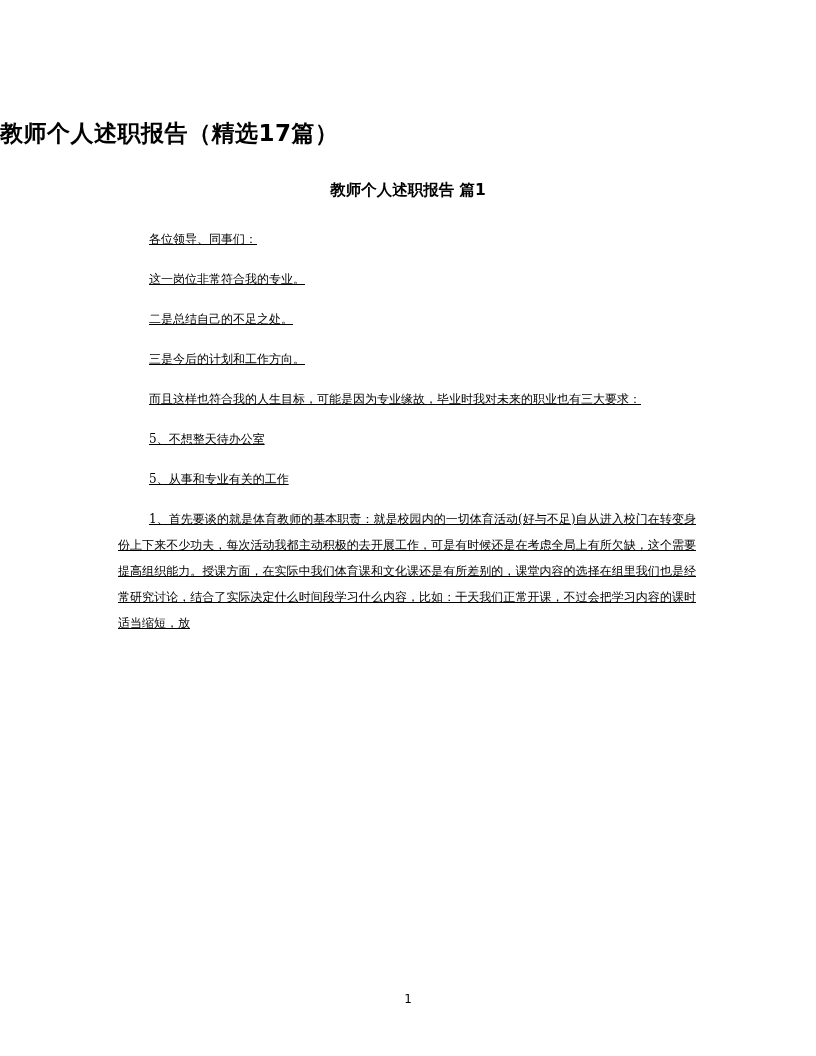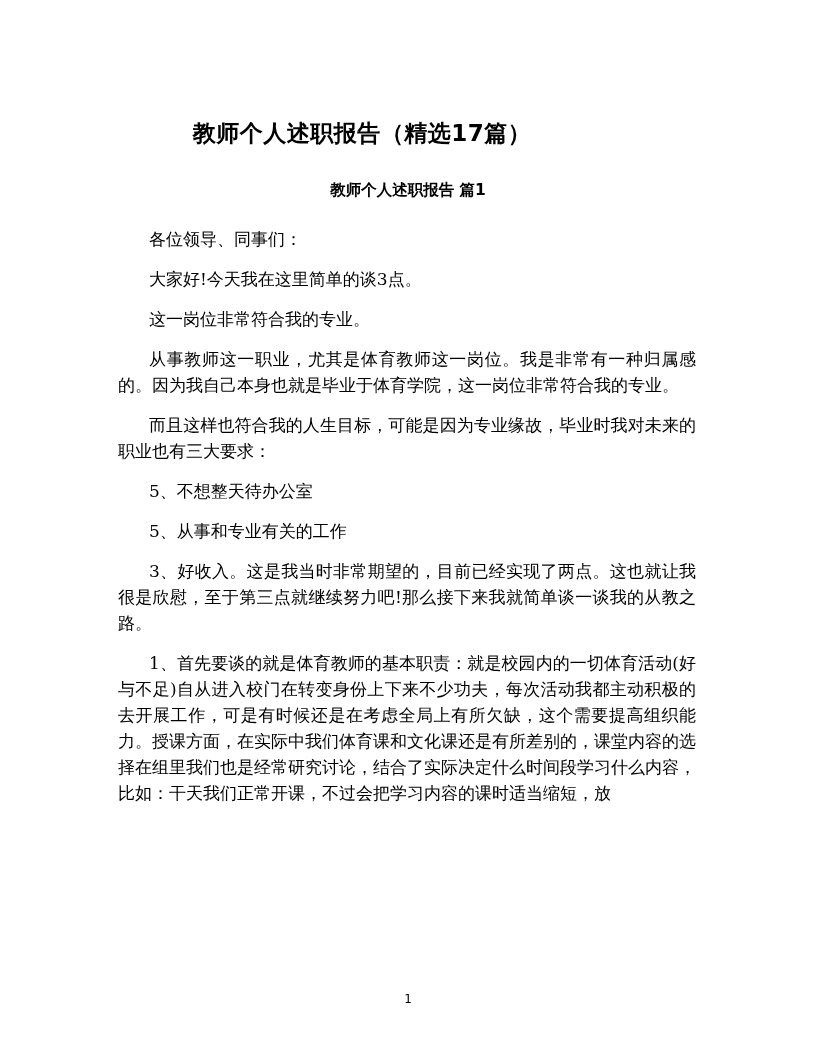--- a/index.html
+++ b/index.html
@@ -3,51 +3,50 @@
 <meta charset="utf-8">
 <style>
   html, body { margin: 0; padding: 0; background: #ffffff; }
   body {
     width: 816px; height: 1056px; position: relative; overflow: hidden;
     font-family: "DejaVu Serif", "Liberation Serif", serif;
     color: #000000;
   }
   .page { position: absolute; left: 0; top: 0; width: 816px; height: 1056px; }
   .title {
-    position: absolute; left: 0; top: 118px; width: 724px; text-align: center;
+    position: absolute; left: 0; top: 118px; width: 724px; 
     font-family: "DejaVu Sans", sans-serif; font-weight: bold; font-size: 23px;
     letter-spacing: 0.5px;
   }
   .subtitle {
     position: absolute; left: 0; top: 180px; width: 816px; text-align: center;
     font-family: "DejaVu Sans", sans-serif; font-weight: bold; font-size: 15.5px;
   }
   .body {
     position: absolute; left: 118px; top: 226px; width: 578px;
-    font-size: 17px; line-height: 26px;
+    font-size: 12px; line-height: 26px; text-decoration: underline;
   }
   .p { margin: 0 0 14px 0; text-indent: 31px; text-align: justify; }
   .pagenum {
     position: absolute; left: 0; top: 992px; width: 816px; text-align: center;
     font-size: 12px; font-family: "DejaVu Sans", sans-serif;
   }
 </style>
 </head>
 <body>
 
 <div class="page">
   <div class="title">教师个人述职报告（精选17篇）</div>
   <div class="subtitle">教师个人述职报告 篇1</div>
 
   <div class="body">
     <p class="p">各位领导、同事们：</p>
-    <p class="p">大家好!今天我在这里简单的谈3点。</p>
     <p class="p">这一岗位非常符合我的专业。</p>
-    <p class="p">从事教师这一职业，尤其是体育教师这一岗位。我是非常有一种归属感的。因为我自己本身也就是毕业于体育学院，这一岗位非常符合我的专业。</p>
+    <p class="p">二是总结自己的不足之处。</p>
+    <p class="p">三是今后的计划和工作方向。</p>
     <p class="p">而且这样也符合我的人生目标，可能是因为专业缘故，毕业时我对未来的职业也有三大要求：</p>
     <p class="p">5、不想整天待办公室</p>
     <p class="p">5、从事和专业有关的工作</p>
-    <p class="p">3、好收入。这是我当时非常期望的，目前已经实现了两点。这也就让我很是欣慰，至于第三点就继续努力吧!那么接下来我就简单谈一谈我的从教之路。</p>
     <p class="p">1、首先要谈的就是体育教师的基本职责：就是校园内的一切体育活动(好与不足)自从进入校门在转变身份上下来不少功夫，每次活动我都主动积极的去开展工作，可是有时候还是在考虑全局上有所欠缺，这个需要提高组织能力。授课方面，在实际中我们体育课和文化课还是有所差别的，课堂内容的选择在组里我们也是经常研究讨论，结合了实际决定什么时间段学习什么内容，比如：干天我们正常开课，不过会把学习内容的课时适当缩短，放</p>
   </div>
 
   <div class="pagenum">1</div>
 </div>
 
 </body></html>

